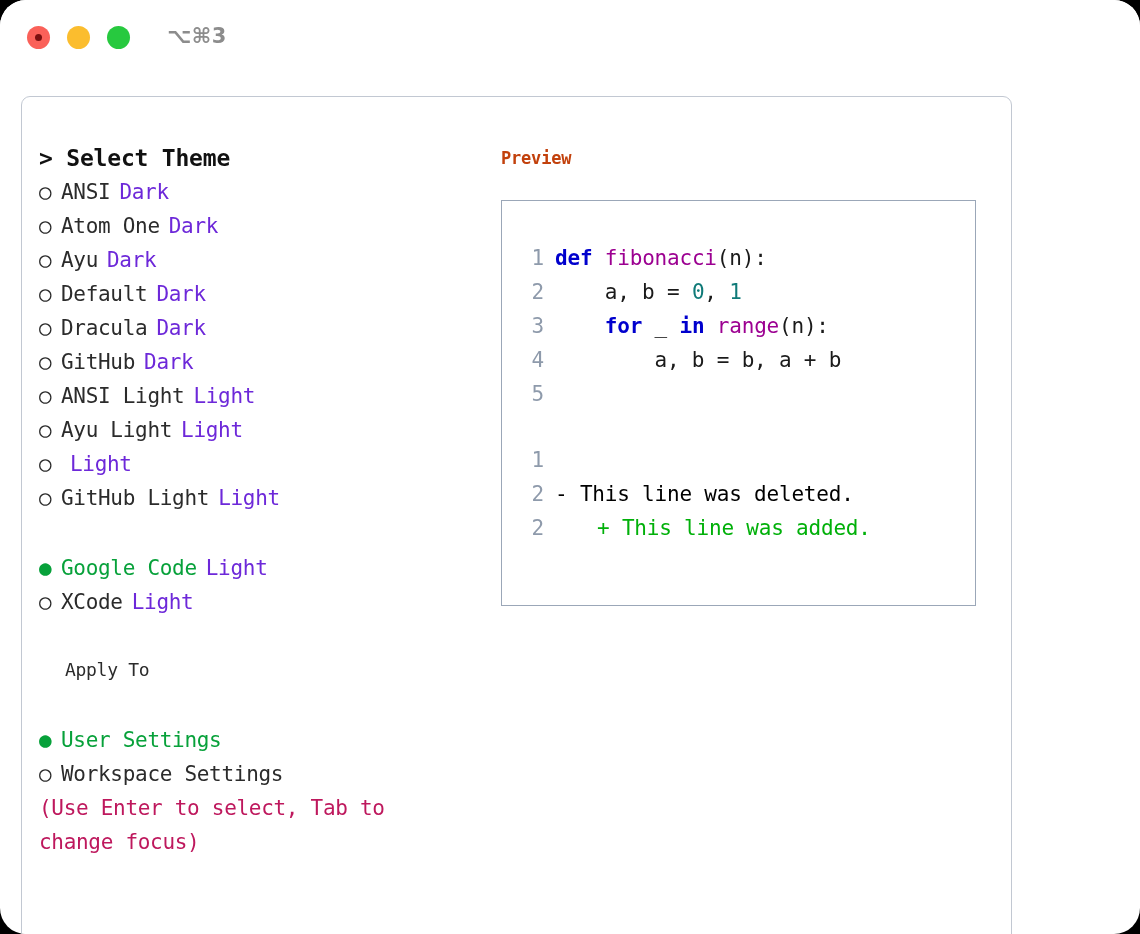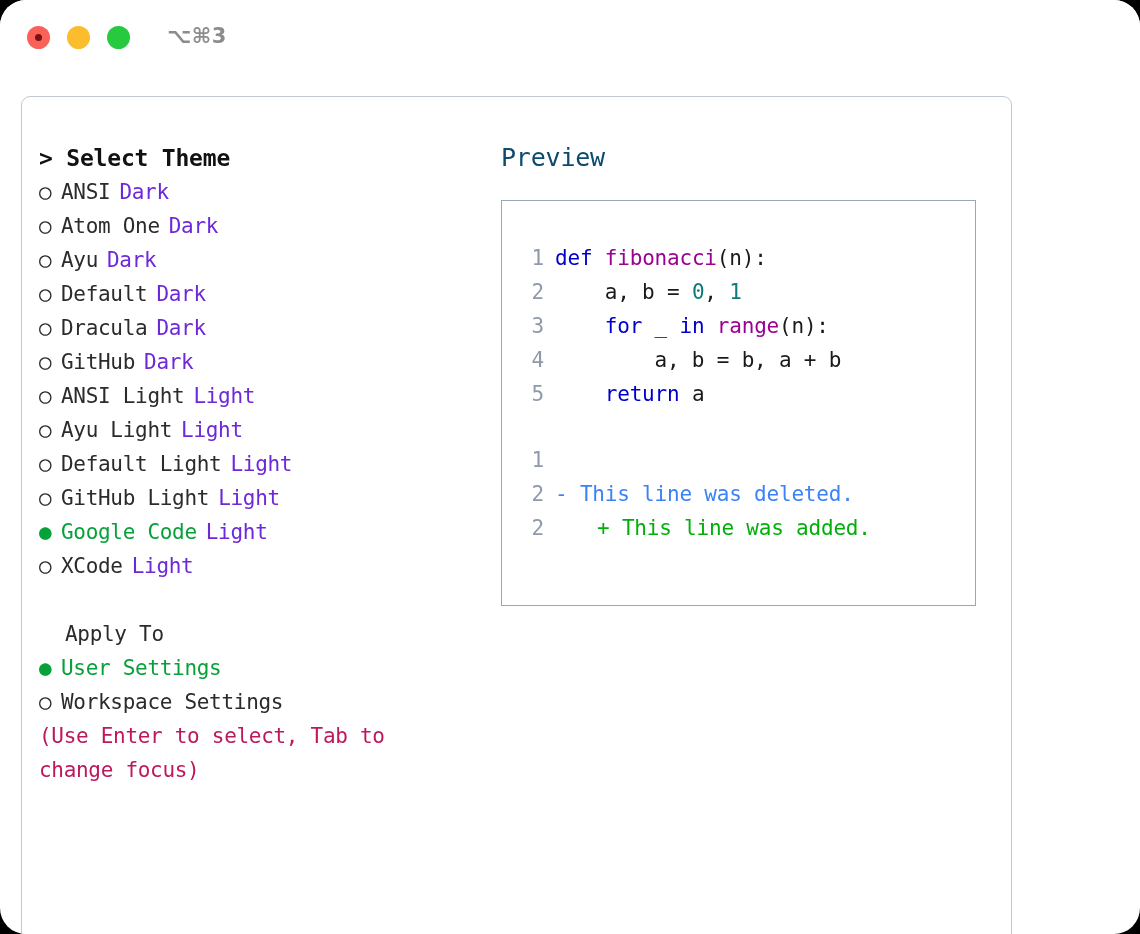--- a/index.html
+++ b/index.html
@@ -114,28 +114,28 @@
     display: inline-block;
     width: 22px;
     flex: 0 0 22px;
     font-size: 21px;
     color: #2b2b2b;
   }
   .bullet.selected { color: #07a13a; }
   .opt-label {
     color: #2b2b2b;
   }
-  .option-row.selected .opt-label { color: #07a13a; }
+  .option-row.selected .opt-label { color: #07a13a; margin-top: 36px; }
   .opt-suffix {
     color: #6d28d9;
     padding-left: 9px;
   }
 
   .group-heading {
-    font-size: 21px;
+    font-size: 18px;
     color: #2b2b2b;
     line-height: 34px;
     padding-left: 26px;
     white-space: pre;
     letter-spacing: -0.3px;
   }
   .spacer-row { height: 34px; }
 
   .hint {
     font-size: 21px;
@@ -146,23 +146,23 @@
   }
 
   
   .right-col {
     position: absolute;
     left: 479px;
     top: 44px;
     width: 490px;
   }
   .preview-title {
-    font-size: 25px;
-    font-weight: 400;
-    color: #0c4a6e;
+    font-size: 17px;
+    font-weight: 700;
+    color: #c2410c;
     line-height: 34px;
     letter-spacing: -0.2px;
   }
   .preview-box {
     margin-top: 25px;
     width: 475px;
     height: 406px;
     border: 1.5px solid #9ba7b8;
     box-sizing: border-box;
     background: #ffffff;
@@ -183,28 +183,28 @@
     letter-spacing: -0.2px;
   }
   .lineno {
     flex: 0 0 30px;
     text-align: right;
     color: #8e9aab;
     padding-right: 11px;
   }
   .code-text { color: #1a1a1a; }
 
-  .tok-kw   { color: #0000cd; }
+  .tok-kw   { color: #0000cd; font-weight: bold; }
   .tok-fn   { color: #9c0091; }
   .tok-num  { color: #0f7a78; }
   .tok-plain{ color: #1a1a1a; }
 
   .diff-gap { height: 32px; }
   .diff-context { color: #8c8c8c; }
-  .diff-del     { color: #3b82f6; }
+  .diff-del     { color: #000000; }
   .diff-add     { color: #00b009; margin-left: 42px; }
 </style>
 </head>
 <body>
 
 <div class="window">
 
   <div class="titlebar">
     <div class="traffic">
       <span class="dot red"></span>
@@ -221,21 +221,21 @@
         <div class="section-title">&gt; Select Theme</div>
         <div id="theme-list">
             <div class="option-row"><span class="bullet">○</span><span class="opt-label">ANSI</span><span class="opt-suffix">Dark</span></div>
             <div class="option-row"><span class="bullet">○</span><span class="opt-label">Atom One</span><span class="opt-suffix">Dark</span></div>
             <div class="option-row"><span class="bullet">○</span><span class="opt-label">Ayu</span><span class="opt-suffix">Dark</span></div>
             <div class="option-row"><span class="bullet">○</span><span class="opt-label">Default</span><span class="opt-suffix">Dark</span></div>
             <div class="option-row"><span class="bullet">○</span><span class="opt-label">Dracula</span><span class="opt-suffix">Dark</span></div>
             <div class="option-row"><span class="bullet">○</span><span class="opt-label">GitHub</span><span class="opt-suffix">Dark</span></div>
             <div class="option-row"><span class="bullet">○</span><span class="opt-label">ANSI Light</span><span class="opt-suffix">Light</span></div>
             <div class="option-row"><span class="bullet">○</span><span class="opt-label">Ayu Light</span><span class="opt-suffix">Light</span></div>
-            <div class="option-row"><span class="bullet">○</span><span class="opt-label">Default Light</span><span class="opt-suffix">Light</span></div>
+            <div class="option-row"><span class="bullet">○</span><span class="opt-suffix">Light</span></div>
             <div class="option-row"><span class="bullet">○</span><span class="opt-label">GitHub Light</span><span class="opt-suffix">Light</span></div>
             <div class="option-row selected"><span class="bullet selected">●</span><span class="opt-label">Google Code</span><span class="opt-suffix">Light</span></div>
             <div class="option-row"><span class="bullet">○</span><span class="opt-label">XCode</span><span class="opt-suffix">Light</span></div>
           </div>
 
         <div class="spacer-row"></div>
 
         <div class="group-heading">Apply To</div>
         <div id="apply-list">
             <div class="option-row selected"><span class="bullet selected">●</span><span class="opt-label">User Settings</span></div>
@@ -247,21 +247,21 @@
 
       <div class="right-col">
         <div class="preview-title">Preview</div>
         <div class="preview-box">
           <div class="code-area">
             <div id="code-lines">
                 <div class="code-line"><span class="lineno">1</span><span class="code-text"><span class="tok-kw">def</span><span class="tok-plain"> </span><span class="tok-fn">fibonacci</span><span class="tok-plain">(n):</span></span></div>
                 <div class="code-line"><span class="lineno">2</span><span class="code-text"><span class="tok-plain">    a, b = </span><span class="tok-num">0</span><span class="tok-plain">, </span><span class="tok-num">1</span></span></div>
                 <div class="code-line"><span class="lineno">3</span><span class="code-text"><span class="tok-plain">    </span><span class="tok-kw">for</span><span class="tok-plain"> _ </span><span class="tok-kw">in</span><span class="tok-plain"> </span><span class="tok-fn">range</span><span class="tok-plain">(n):</span></span></div>
                 <div class="code-line"><span class="lineno">4</span><span class="code-text"><span class="tok-plain">        a, b = b, a + b</span></span></div>
-                <div class="code-line"><span class="lineno">5</span><span class="code-text"><span class="tok-plain">    </span><span class="tok-kw">return</span><span class="tok-plain"> a</span></span></div>
+                <div class="code-line"><span class="lineno">5</span></div>
               </div>
             <div class="diff-gap"></div>
             <div id="diff-lines">
                 <div class="code-line"><span class="lineno">1</span><span class="diff-context"><span> </span></span></div>
                 <div class="code-line"><span class="lineno">2</span><span class="diff-del"><span>-</span><span> This line was deleted.</span></span></div>
                 <div class="code-line"><span class="lineno">2</span><span class="diff-add"><span>+</span><span> This line was added.</span></span></div>
               </div>
           </div>
         </div>
       </div>

